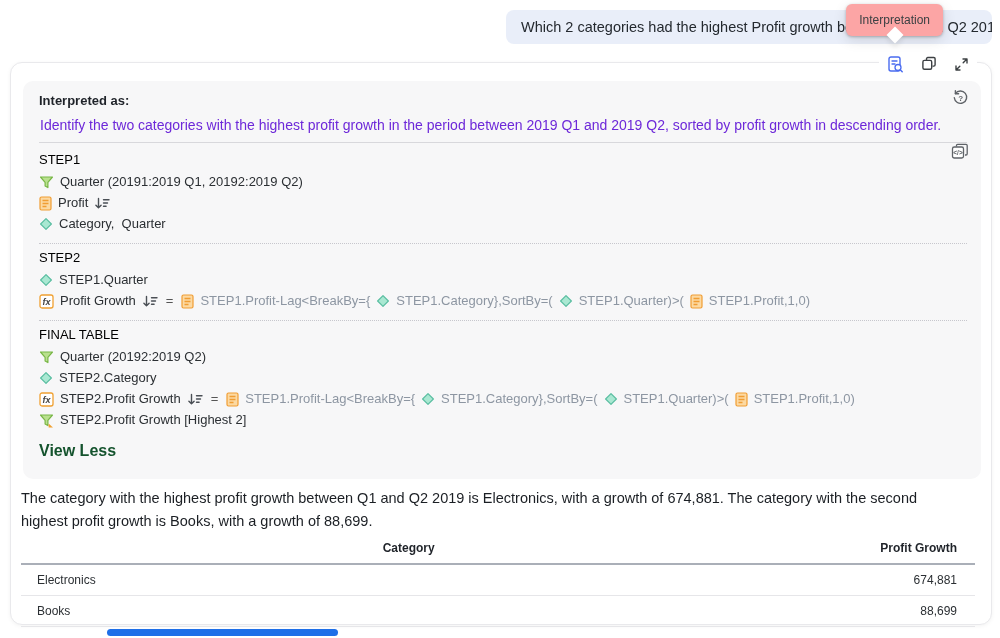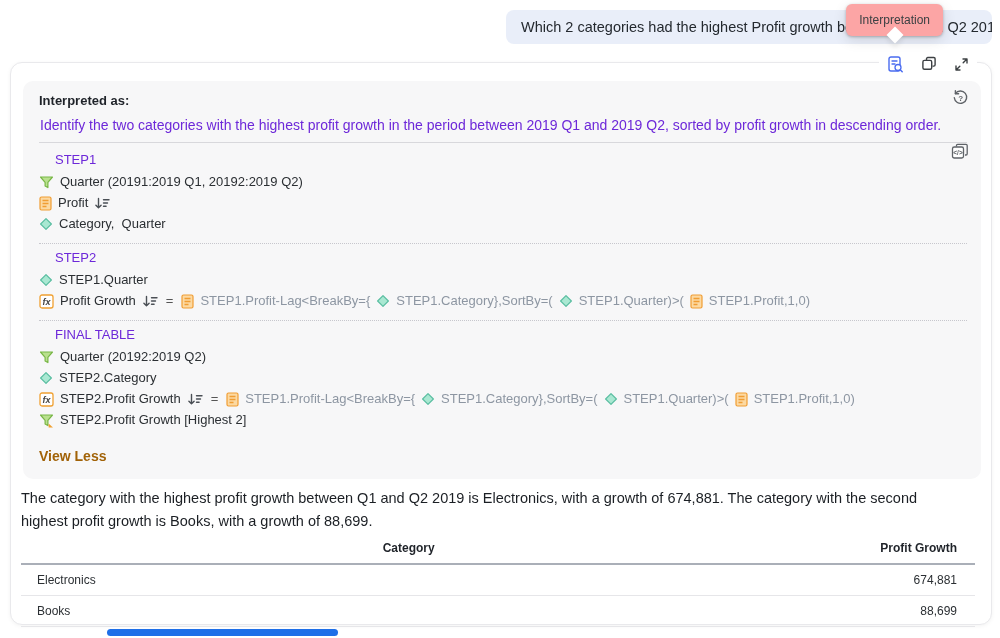--- a/index.html
+++ b/index.html
@@ -41,28 +41,28 @@
     background:#f7f7f8; border-radius:10px; padding:10px 14px 8px 16px; overflow:hidden;
   }
   .p-heading { font-size:13px; font-weight:bold; color:#1f2329; margin:2px 0 9px; }
   .p-desc { font-size:14px; color:#6d28d9; margin:0 1px 9px; }
   .p-divider { border:none; border-top:1px solid #d8d8dc; margin:0 0 9px; }
   .panel-icon { position:absolute; right:12px; cursor:pointer; }
   .history-pos { top:8px; }
   .code-pos { top:62px; }
   .step { border-bottom:1px dotted #c7c7cd; padding-bottom:6px; margin-bottom:5px; }
   .step.last { border-bottom:none; margin-bottom:0; }
-  .step-title { font-size:13px; color:#6d28d9; margin:6px 16px 7px; }
+  .step-title { font-size:13px; color:#000000; margin:6px 0 7px; }
   .comp-row { display:flex; align-items:center; gap:6px; font-size:13px; margin:5px 0; line-height:16px; }
   .comp-row span { white-space:pre; }
   .comp-row .label { color:#2b2f33; }
   .comp-row .formula { color:#8d96a2; }
   .comp-row .eq { color:#555; padding:0 2px; }
   .cicon { display:inline-flex; align-items:center; }
-  .view-less { color:#a16207; font-size:14px; font-weight:bold; margin-top:9px; cursor:pointer; }
+  .view-less { color:#14532d; font-size:16px; font-weight:bold; margin-top:3px; cursor:pointer; }
   
   .answer {
     position:absolute; top:424px; left:10px; width:942px;
     font-size:14.5px; line-height:1.6; color:#1b1f24;
   }
   
   .result-table { position:absolute; top:470px; left:10px; width:954px; border-collapse:collapse; }
   .result-table th {
     font-size:12px; font-weight:bold; color:#1f2329; text-align:right;
     padding:8px 16px; border-bottom:2px solid #aaafb8;

